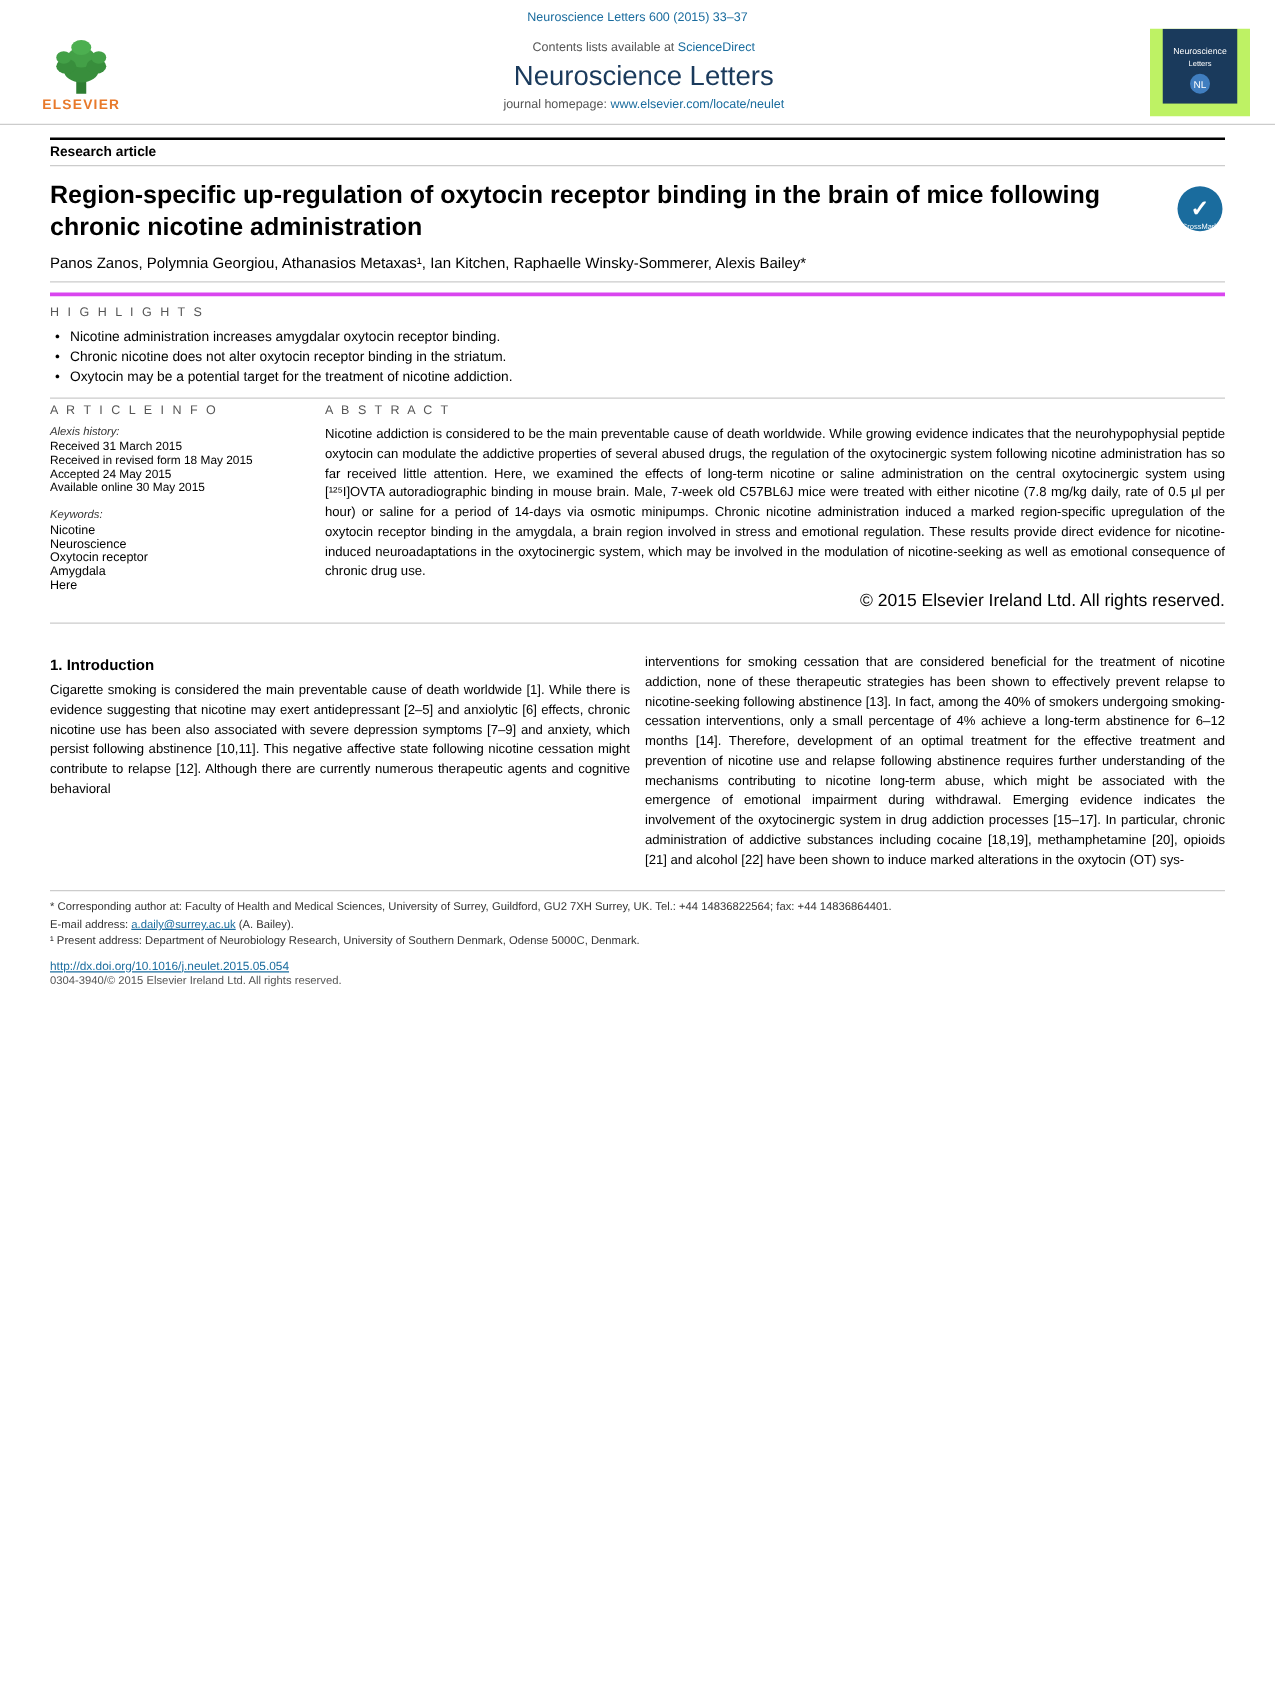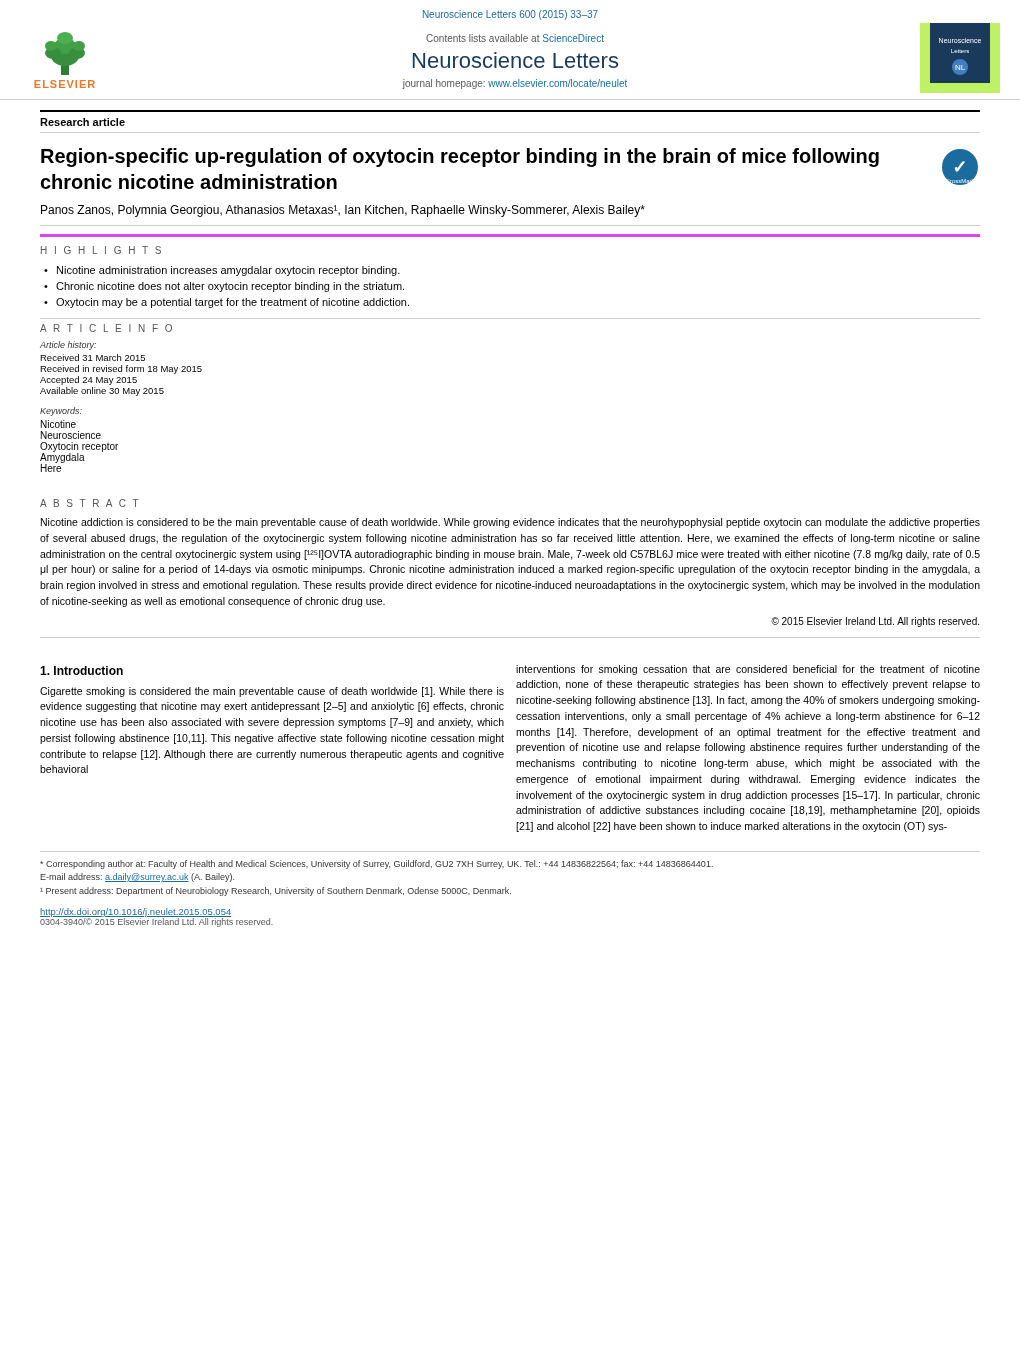--- a/index.html
+++ b/index.html
@@ -178,21 +178,20 @@
       left: 4px;
     }
 
     
     .two-col {
       display: flex;
       gap: 20px;
       border-bottom: 1px solid #ccc;
       padding-bottom: 10px;
       margin-bottom: 10px;
-      flex-direction: column;
     }
     .article-info {
       width: 200px;
       flex-shrink: 0;
     }
     .abstract-col {
       flex: 1;
     }
 
     .info-label {
@@ -247,21 +246,21 @@
       font-size: 10.5px;
       line-height: 1.5;
       color: #000;
       text-align: justify;
     }
     .abstract-text p {
       margin-bottom: 6px;
     }
     .copyright {
       font-family: Arial, sans-serif;
-      font-size: 10px;
+      font-size: 14px;
       text-align: right;
       color: #000;
       margin-top: 6px;
     }
 
     
     .body-two-col {
       display: flex;
       gap: 12px;
       margin-top: 24px;
@@ -396,21 +395,21 @@
     <ul class="highlights-list">
       <li>Nicotine administration increases amygdalar oxytocin receptor binding.</li>
       <li>Chronic nicotine does not alter oxytocin receptor binding in the striatum.</li>
       <li>Oxytocin may be a potential target for the treatment of nicotine addiction.</li>
     </ul>
 
     <div class="two-col">
       <div class="article-info">
         <div class="info-label">A R T I C L E   I N F O</div>
         <div class="info-block">
-          <div class="sub-label">Article history:</div>
+          <div class="sub-label">Alexis history:</div>
           <div class="date-line">Received 31 March 2015</div>
           <div class="date-line">Received in revised form 18 May 2015</div>
           <div class="date-line">Accepted 24 May 2015</div>
           <div class="date-line">Available online 30 May 2015</div>
         </div>
         <div class="keywords-block">
           <div class="kw-label">Keywords:</div>
           <span class="kw-item">Nicotine</span>
           <span class="kw-item">Neuroscience</span>
           <span class="kw-item">Oxytocin receptor</span>

